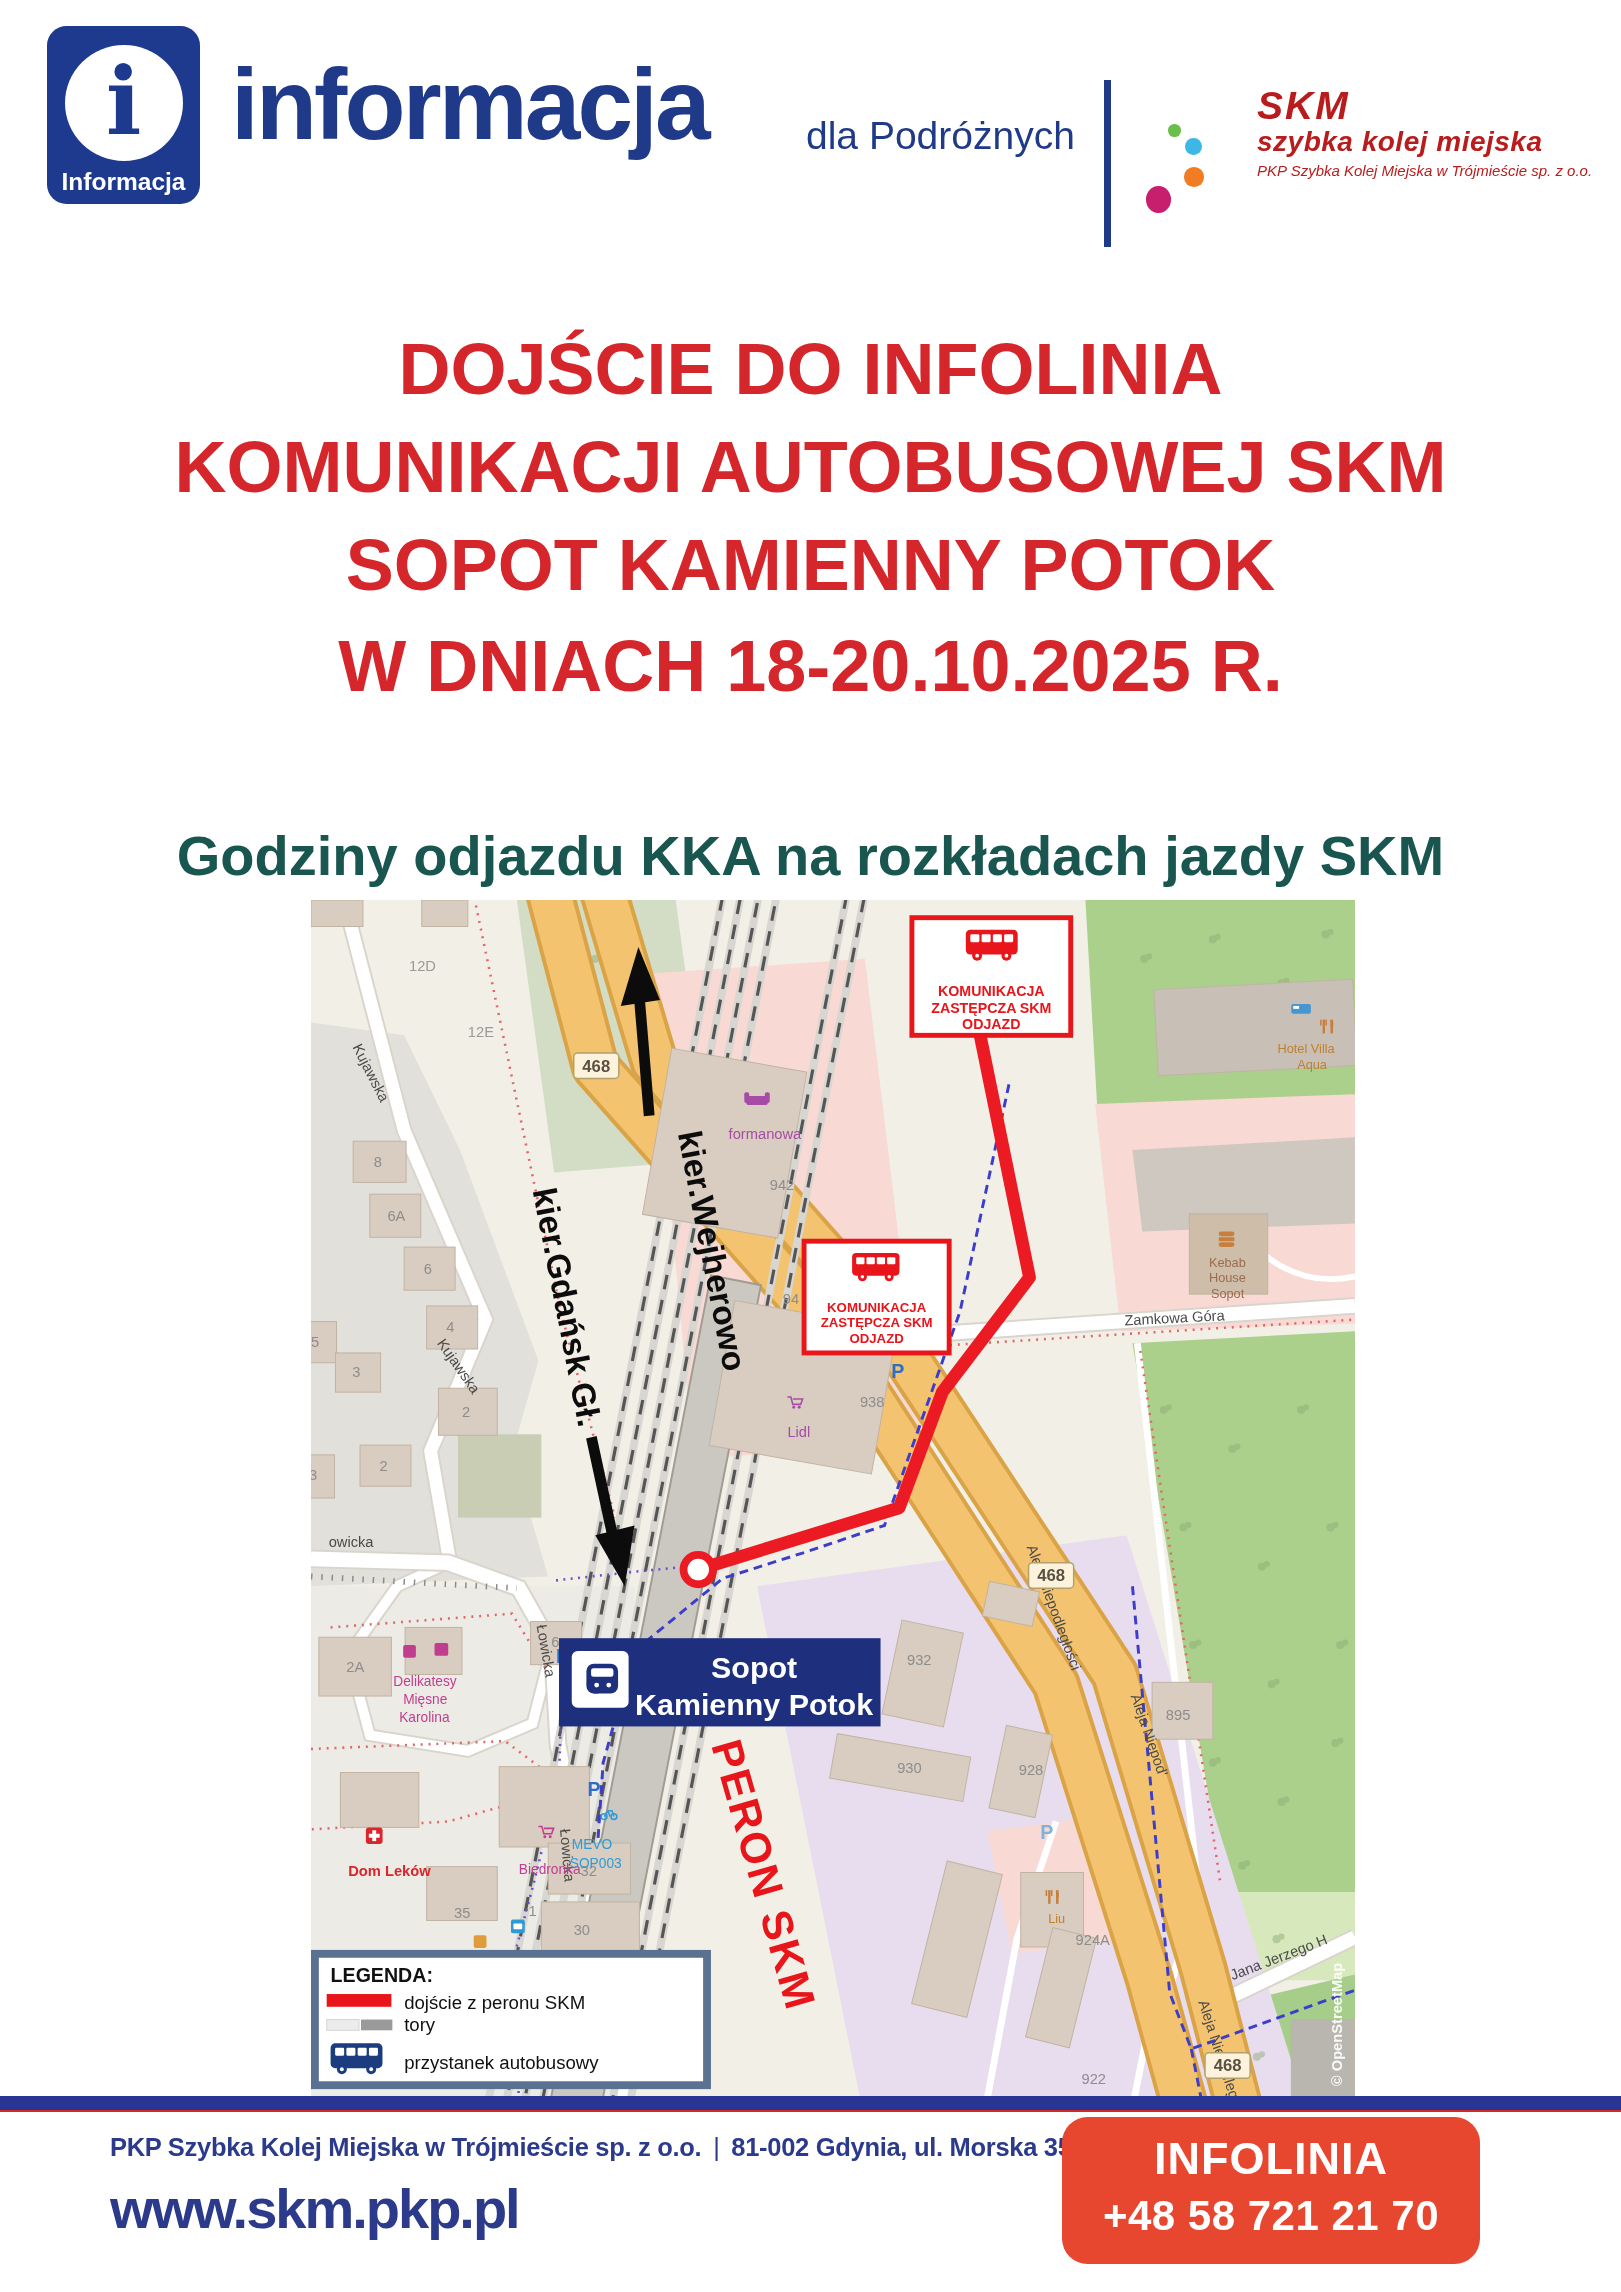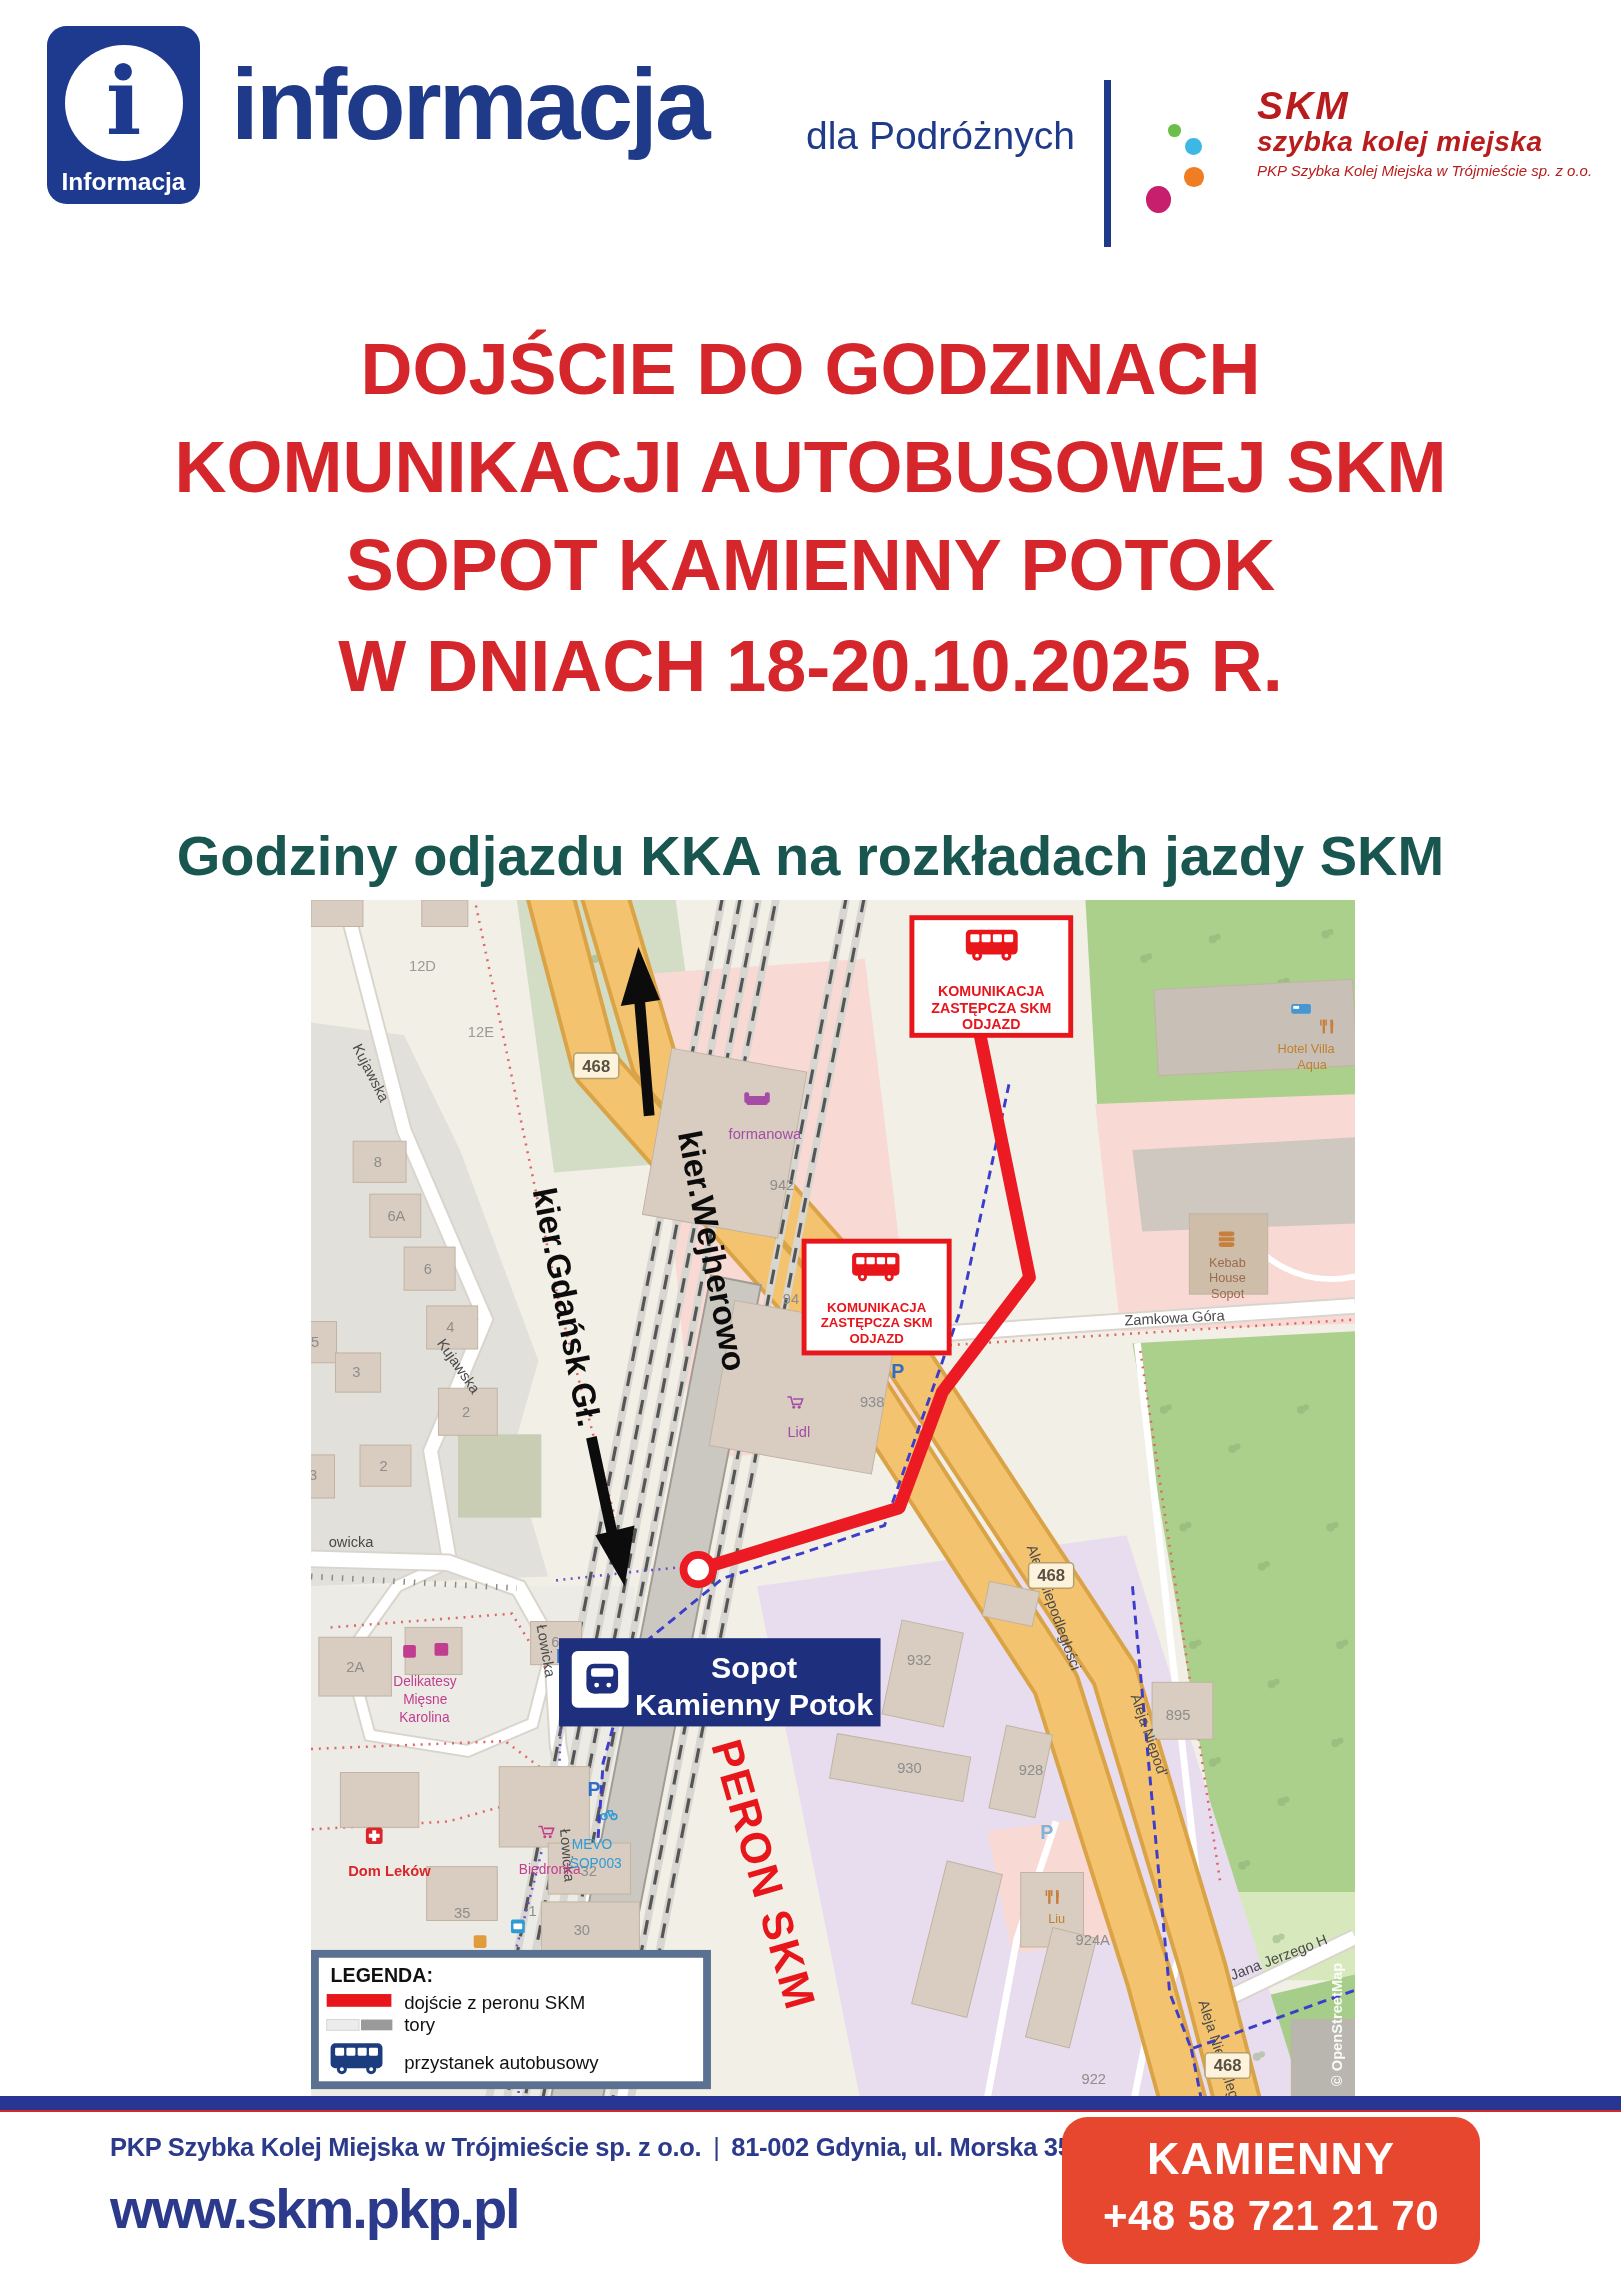--- a/index.html
+++ b/index.html
@@ -62,21 +62,21 @@
   <div class="abs dot" style="left:1168px;top:124px;width:12.7px;height:12.7px;background:#6abf4b"></div>
   <div class="abs dot" style="left:1185px;top:138px;width:16.7px;height:16.7px;background:#3db7e4"></div>
   <div class="abs dot" style="left:1184px;top:167px;width:19.6px;height:19.6px;background:#f07d23"></div>
   <div class="abs dot" style="left:1146px;top:186px;width:24.5px;height:26.5px;background:#c81e6e"></div>
   <div class="abs" id="skm-text">
     <div class="skm">SKM</div>
     <div class="tagline">szybka kolej miejska</div>
     <div class="company">PKP Szybka Kolej Miejska w Trójmieście sp. z o.o.</div>
   </div>
 
-  <div class="abs title-line" style="top:333px">DOJŚCIE DO GODZINACH</div>
+  <div class="abs title-line" style="top:333px">DOJŚCIE DO INFOLINIA</div>
   <div class="abs title-line" style="top:431px">KOMUNIKACJI AUTOBUSOWEJ SKM</div>
   <div class="abs title-line" style="top:529px">SOPOT KAMIENNY POTOK</div>
   <div class="abs title-line" style="top:630px">W DNIACH 18-20.10.2025 R.</div>
   <div class="abs" id="subtitle">Godziny odjazdu KKA na rozkładach jazdy SKM</div>
 
   <svg class="abs" style="left:311px;top:900px" width="1044" height="1198" viewBox="0 0 1065 1222">
     <defs>
       <g id="bus-icon">
         <rect x="0" y="2" width="46" height="22" rx="4" fill="currentColor"></rect>
         <rect x="4" y="6" width="8" height="7" rx="1" fill="#fff"></rect>
@@ -408,18 +408,18 @@
 
     <text transform="translate(1052,1210) rotate(-90)" fill="#ffffff" font-size="15" font-weight="bold" opacity="0.92">© OpenStreetMap</text>
   </svg>
 
   <div class="abs" id="footer-bar"></div>
   <div class="abs" id="footer-line1">
     <span>PKP Szybka Kolej Miejska w Trójmieście sp. z o.o.</span><span class="sep">|</span><span>81-002 Gdynia, ul. Morska 350A</span>
   </div>
   <div class="abs" id="footer-www">www.skm.pkp.pl</div>
   <div class="abs" id="infobox">
-    <div class="l1">KAMIENNY</div>
+    <div class="l1">INFOLINIA</div>
     <div class="l2">+48 58 721 21 70</div>
   </div>
 
 </div>
 
 
 </body></html>

